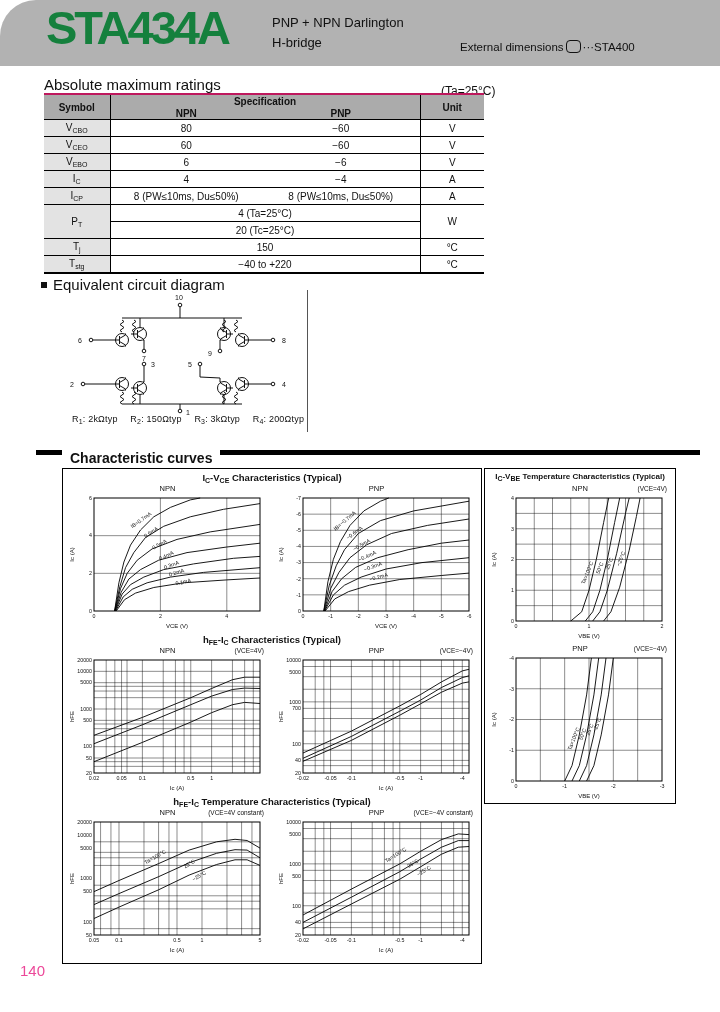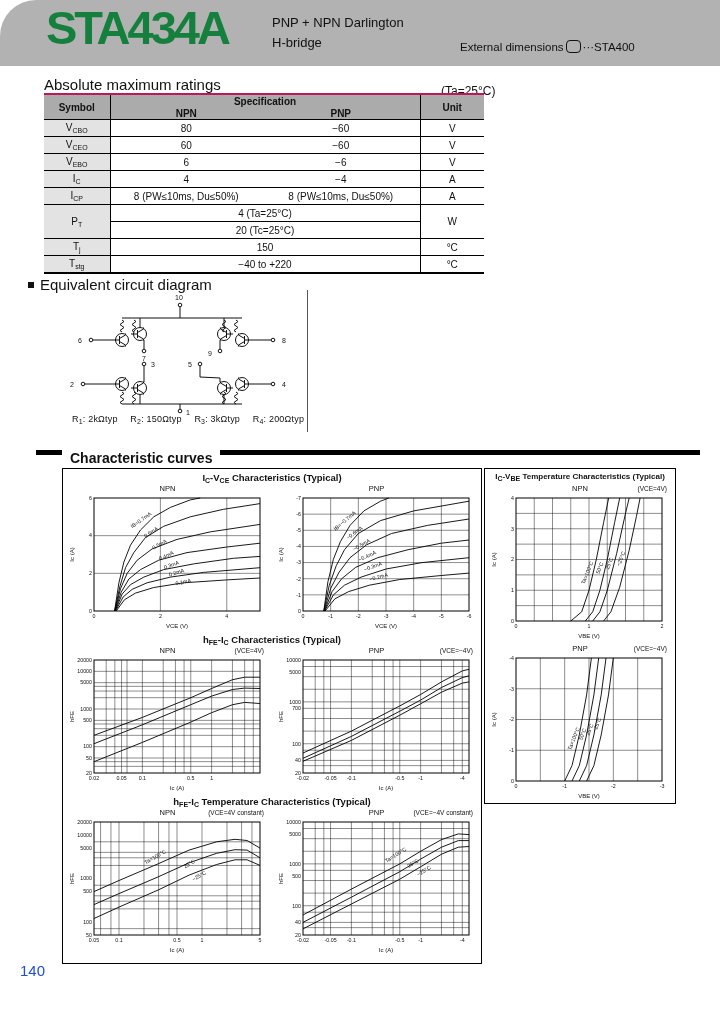--- a/index.html
+++ b/index.html
@@ -41,21 +41,21 @@
   
   .boxL{position:absolute;left:62px;top:468px;width:418px;height:494px;border:1px solid #000;}
   .boxR{position:absolute;left:484px;top:468px;width:190px;height:334px;border:1px solid #000;}
   .gTitle{text-align:center;font-size:9.5px;font-weight:bold;margin-top:3px;height:12px;}
   .prow{display:flex;}
   .panel{width:50%;position:relative;}
   .panelW{width:100%;position:relative;}
   .plabRow{height:9px;position:relative;font-size:7.5px;text-align:center;}
   .pann{position:absolute;right:8px;top:1px;font-size:6.5px;}
   svg.chart{display:block;margin:0 auto;}
-  .pageNum{position:absolute;left:20px;top:962px;font-size:15px;color:#1d4ed8;}
+  .pageNum{position:absolute;left:20px;top:962px;font-size:15px;color:#ec4899;}
   svg text{font-family:"Liberation Sans",sans-serif;}
 </style>
 </head>
 <body>
 
 <div class="band"></div>
 <div class="part">STA434A</div>
 <div class="subt">
   <div>PNP + NPN Darlington</div>
   <div>H-bridge</div>
@@ -130,21 +130,21 @@
     <td class="unitc">°C</td>
   </tr>
   <tr>
     <td class="symc"><span>T</span><span class="sb">stg</span></td>
     <td colspan="2">−40 to +220</td>
     <td class="unitc">°C</td>
   </tr>
 </tbody>
   </table>
 
-<div class="secTitle" style="left:28px;top:276px;">
+<div class="secTitle" style="left:41px;top:276px;">
   <span class="bullet"></span><span>Equivalent circuit diagram</span>
 </div>
 
 <svg class="circSvg" width="240" height="124" viewBox="0 0 240 124">
   <defs>
     <g id="tq" stroke="#111" stroke-width="1" fill="none">
       <circle r="6.5"></circle>
       <line x1="-9" y1="0" x2="-2.5" y2="0"></line>
       <line x1="-2.5" y1="-4" x2="-2.5" y2="4"></line>
       <line x1="-2.5" y1="-1.5" x2="3.5" y2="-5"></line>

